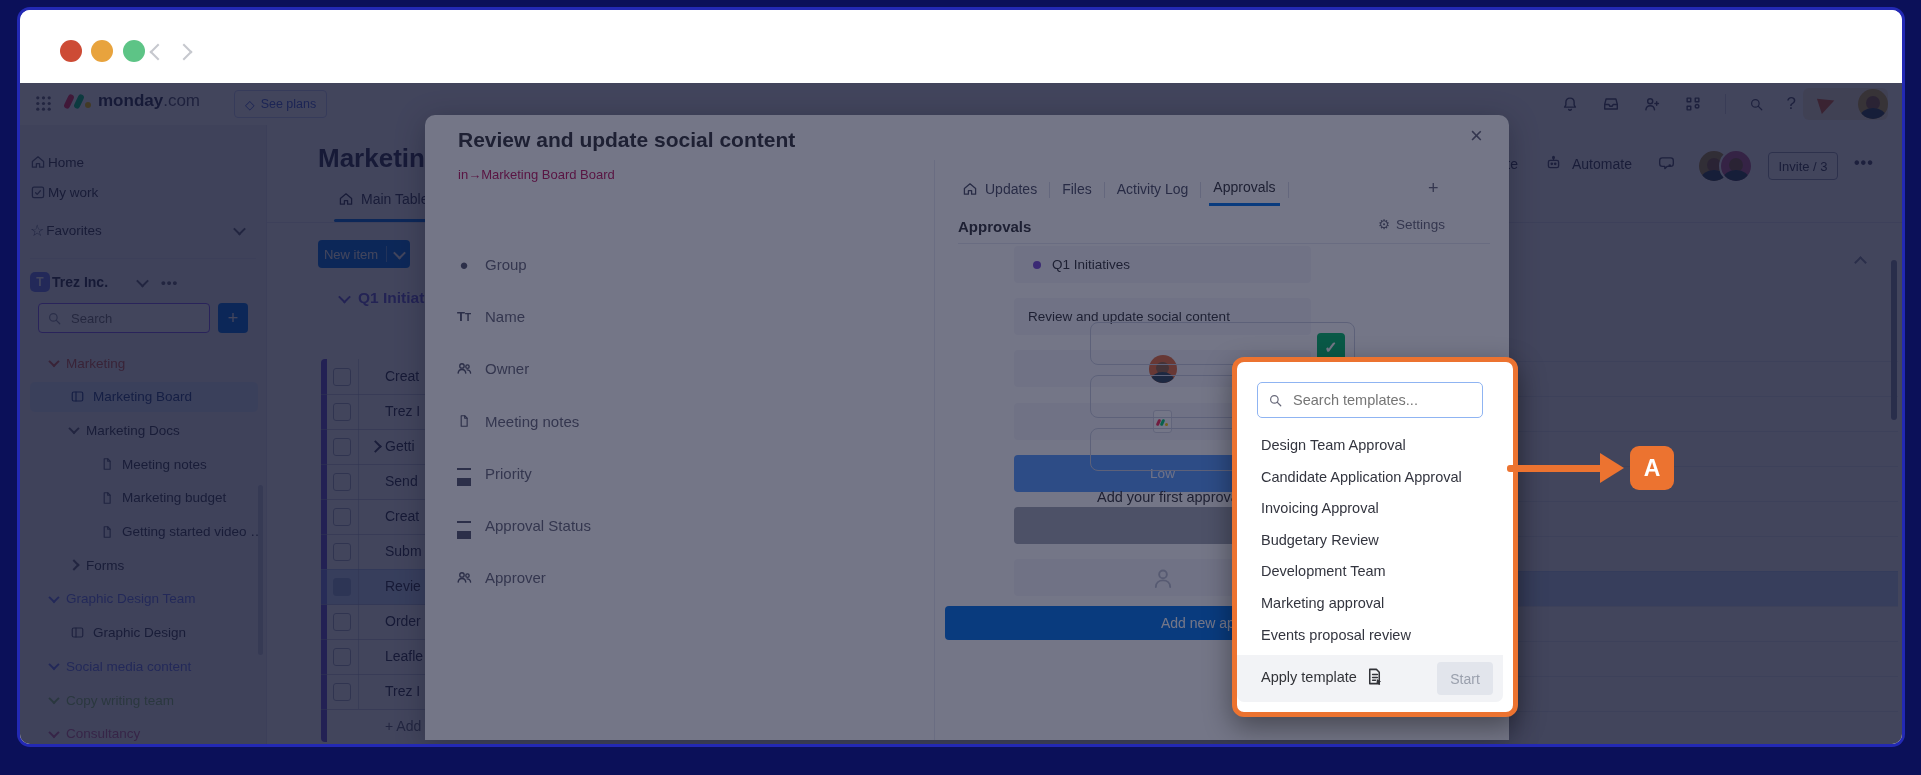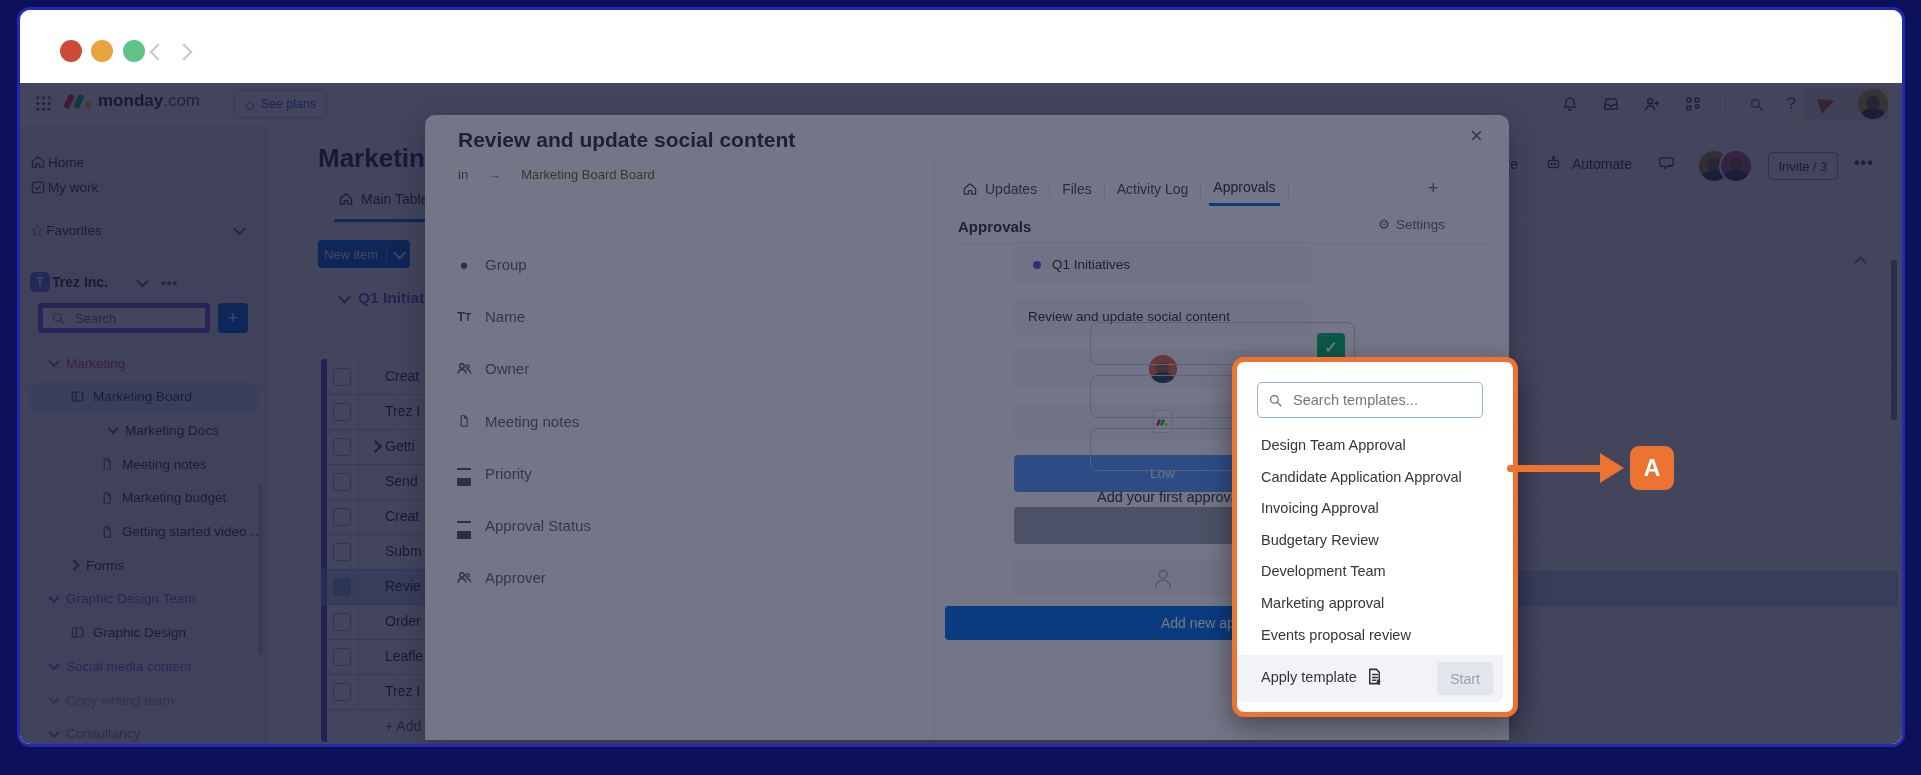--- a/index.html
+++ b/index.html
@@ -136,21 +136,21 @@
   <div class="sidebar">
     <div id="side-top">
         <div class="side-item" style="top: 22px;">
           <span class="icon" style="color:#595d75">
             <svg width="16" height="16" viewBox="0 0 20 20" fill="none" stroke="currentColor" stroke-width="1.6" stroke-linejoin="round" stroke-linecap="round">
               <path d="M3 9.5 10 3.5l7 6V16.5h-5V12H8v4.5H3Z"></path>
             </svg>
           </span>
           <span>Home</span>
         </div>
-        <div class="side-item" style="top: 40px; align-items: flex-end;">
+        <div class="side-item" style="top: 52px;">
           <span class="icon" style="color:#595d75">
             <svg width="16" height="16" viewBox="0 0 20 20" fill="none" stroke="currentColor" stroke-width="1.6" stroke-linejoin="round" stroke-linecap="round">
               <rect x="3" y="4" width="14" height="13" rx="2"></rect>
               <path d="M7 11l2 2 4-4.5"></path>
             </svg>
           </span>
           <span>My work</span>
         </div>
         <div class="side-item" style="top: 90px;">
           <span class="icon" style="color:#595d75">
@@ -160,21 +160,21 @@
           <span class="chev down" style="color:#676879;margin-left:auto;margin-right:14px"></span>
         </div>
       </div>
     <div style="position:absolute;left:10px;right:10px;top:133px;height:1px;background:#e0e3ee"></div>
     <div class="side-item" style="top:142px">
       <span style="width:20px;height:20px;border-radius:5px;background:#6c7cf0;color:#fff;font-size:12px;font-weight:700;display:flex;align-items:center;justify-content:center">T</span>
       <span style="font-weight:700;color:#30324a;font-size:14px">Trez Inc.</span>
       <span class="chev down" style="color:#676879;margin-left:28px"></span>
       <span style="color:#676879;letter-spacing:1px;font-weight:700;margin-left:12px">•••</span>
     </div>
-    <div style="position:absolute;left:18px;top:178px;width:172px;height:30px;border:5px solid #8b5cf6;border-radius:4px;background:#fff;display:flex;align-items:center;gap:7px;padding:0 8px;box-sizing:border-box">
+    <div style="position:absolute;left:18px;top:178px;width:172px;height:30px;border:1px solid #8b5cf6;border-radius:4px;background:#fff;display:flex;align-items:center;gap:7px;padding:0 8px;box-sizing:border-box">
       <span class="icon" id="side-search-icon" style="color:#8d93a3">
           <svg width="15" height="15" viewBox="0 0 20 20" fill="none" stroke="currentColor" stroke-width="1.6" stroke-linejoin="round" stroke-linecap="round">
             <circle cx="8.5" cy="8.5" r="5"></circle>
             <path d="M12.5 12.5 17 17"></path>
           </svg>
         </span>
       <input style="border: none; outline: none; width: 120px; font-size: 13px; color: rgb(58, 60, 78); background: transparent;" placeholder="Search">
     </div>
     <div class="blue-btn" style="position:absolute;left:198px;top:178px;width:30px;height:30px;font-size:18px">+</div>
     <div id="side-tree">
@@ -184,21 +184,21 @@
         </div>
         <div class="tree-row" style="top: 256.7px; right: 8px; background: rgb(219, 230, 248); left: 10px; padding-left: 40px; color: rgb(42, 74, 140);">
           <span class="icon" style="color:#2a4a8c">
             <svg width="15" height="15" viewBox="0 0 20 20" fill="none" stroke="currentColor" stroke-width="1.6" stroke-linejoin="round" stroke-linecap="round">
               <rect x="3" y="4" width="14" height="12" rx="2"></rect>
               <path d="M8 4v12"></path>
             </svg>
           </span>
           <span style="white-space:nowrap;">Marketing Board</span>
         </div>
-        <div class="tree-row" style="top: 290.4px; left: 50px; right: 8px; justify-content: center;">
+        <div class="tree-row" style="top: 290.4px; left: 50px; right: 8px;">
           <span class="chev down" style="color:#676879;width:6px;height:6px"></span>
           <span style="white-space:nowrap;">Marketing Docs</span>
         </div>
         <div class="tree-row" style="top: 324.1px; left: 80px; right: 8px;">
           <span class="icon" style="color:#595d75">
             <svg width="14" height="14" viewBox="0 0 20 20" fill="none" stroke="currentColor" stroke-width="1.6" stroke-linejoin="round" stroke-linecap="round">
               <path d="M6 2.5h5l3.5 3.5v11.5H6Z"></path>
               <path d="M11 2.5V6h3.5"></path>
             </svg>
           </span>
@@ -379,21 +379,21 @@
       <span>Invite / 3</span>
     </div>
     <span style="position:absolute;left:1587px;top:29px;color:#50536b;font-weight:700;letter-spacing:1px">•••</span>
   </div>
 
   <div class="dim1"></div>
 
   <div class="modal">
     <span style="position:absolute;left:1045px;top:8px;font-size:22px;color:#676879;cursor:pointer">×</span>
     <div style="position:absolute;left:33px;top:13px;font-size:21px;font-weight:700;color:#323338">Review and update social content</div>
-    <div style="position:absolute;left:33px;top:52px;font-size:13px;color:#4d7c0f;display:flex;gap:20px">
+    <div style="position:absolute;left:33px;top:52px;font-size:13px;color:#be185d;display:flex;gap:0">
       <span>in</span>
       <span>→</span>
       <span>Marketing Board Board</span>
     </div>
 
     <div id="modal-fields">
         <div class="field-label" style="position: absolute; left: 30px; top: 131px; height: 37px;">
           <span class="icon" style="width:18px;color:#55576b">
             <span style="font-size:15px;line-height:1">●</span>
           </span>

